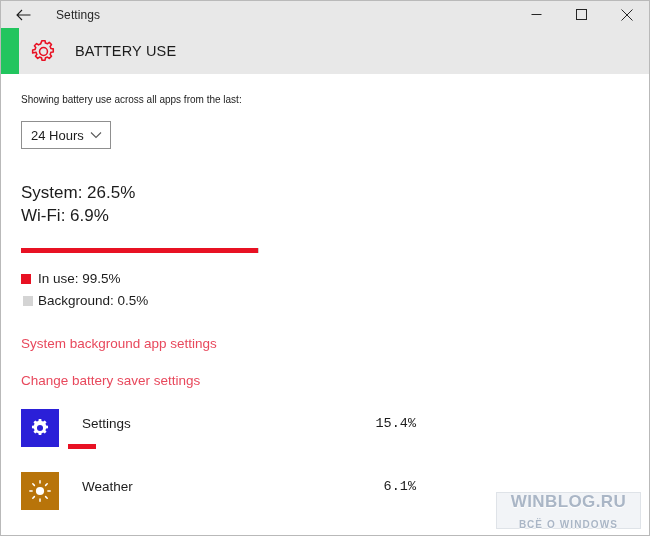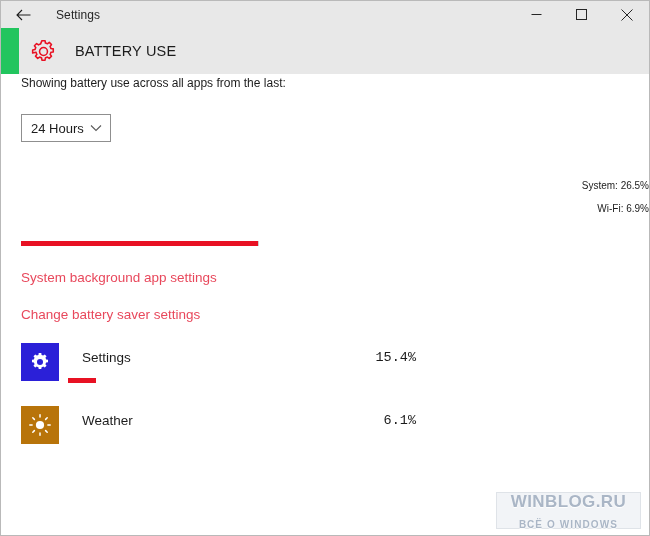--- a/index.html
+++ b/index.html
@@ -88,29 +88,29 @@
   
   #content {
     position: relative;
     padding-left: 20px;
     background: #ffffff;
     height: calc(536px - 27px - 46px);
     box-sizing: border-box;
   }
 
   #intro-text {
-    font-size: 12px;
-    color: #1c1c1c;
-    padding-top: 0;
+    font-size: 10px;
+    color: #1c1c1c;
+    padding-top: 17px;
     line-height: 18px;
   }
 
   
   #range-dropdown {
-    margin-top: 22px;
+    margin-top: 12px;
     width: 90px;
     height: 28px;
     border: 1px solid #8f8f8f;
     background: #ffffff;
     display: flex;
     align-items: center;
     box-sizing: border-box;
     cursor: default;
   }
   #range-value {
@@ -123,24 +123,23 @@
     margin-right: 8px;
     display: flex;
     align-items: center;
   }
 
   
   #stats {
     margin-top: 32px;
   }
   .stat-line {
-    font-size: 10px;
+    font-size: 17px;
     color: #1c1c1c;
     line-height: 23px;
-    text-align: right;
   }
 
   
   #usage-bar-track {
     margin-top: 21px;
     width: 238px;
     height: 5px;
     background: #cfcfcf;
     position: relative;
   }
@@ -331,20 +330,30 @@
 
     <div id="stats">
       <div class="stat-line">System: 26.5%</div>
       <div class="stat-line">Wi-Fi: 6.9%</div>
     </div>
 
     <div id="usage-bar-track" style="background: rgb(207, 207, 207);">
       <div id="usage-bar-fill" style="width: 99.5%; background: rgb(232, 17, 35);"></div>
     </div>
 
+    <div id="legend">
+      <div class="legend-row">
+        <span class="legend-swatch inuse" style="background: rgb(232, 17, 35);"></span>
+        <span class="legend-label">In use: 99.5%</span>
+      </div>
+      <div class="legend-row bg-row">
+        <span class="legend-swatch bg" style="background: rgb(212, 212, 212);"></span>
+        <span class="legend-label">Background: 0.5%</span>
+      </div>
+    </div>
 
     <div id="links">
       <a class="settings-link" href="#">System background app settings</a>
       <a class="settings-link" href="#">Change battery saver settings</a>
     </div>
 
     <div id="app-list">
 
       <div class="app-row">
         <span class="app-icon" style="background:#2b20d8;">

